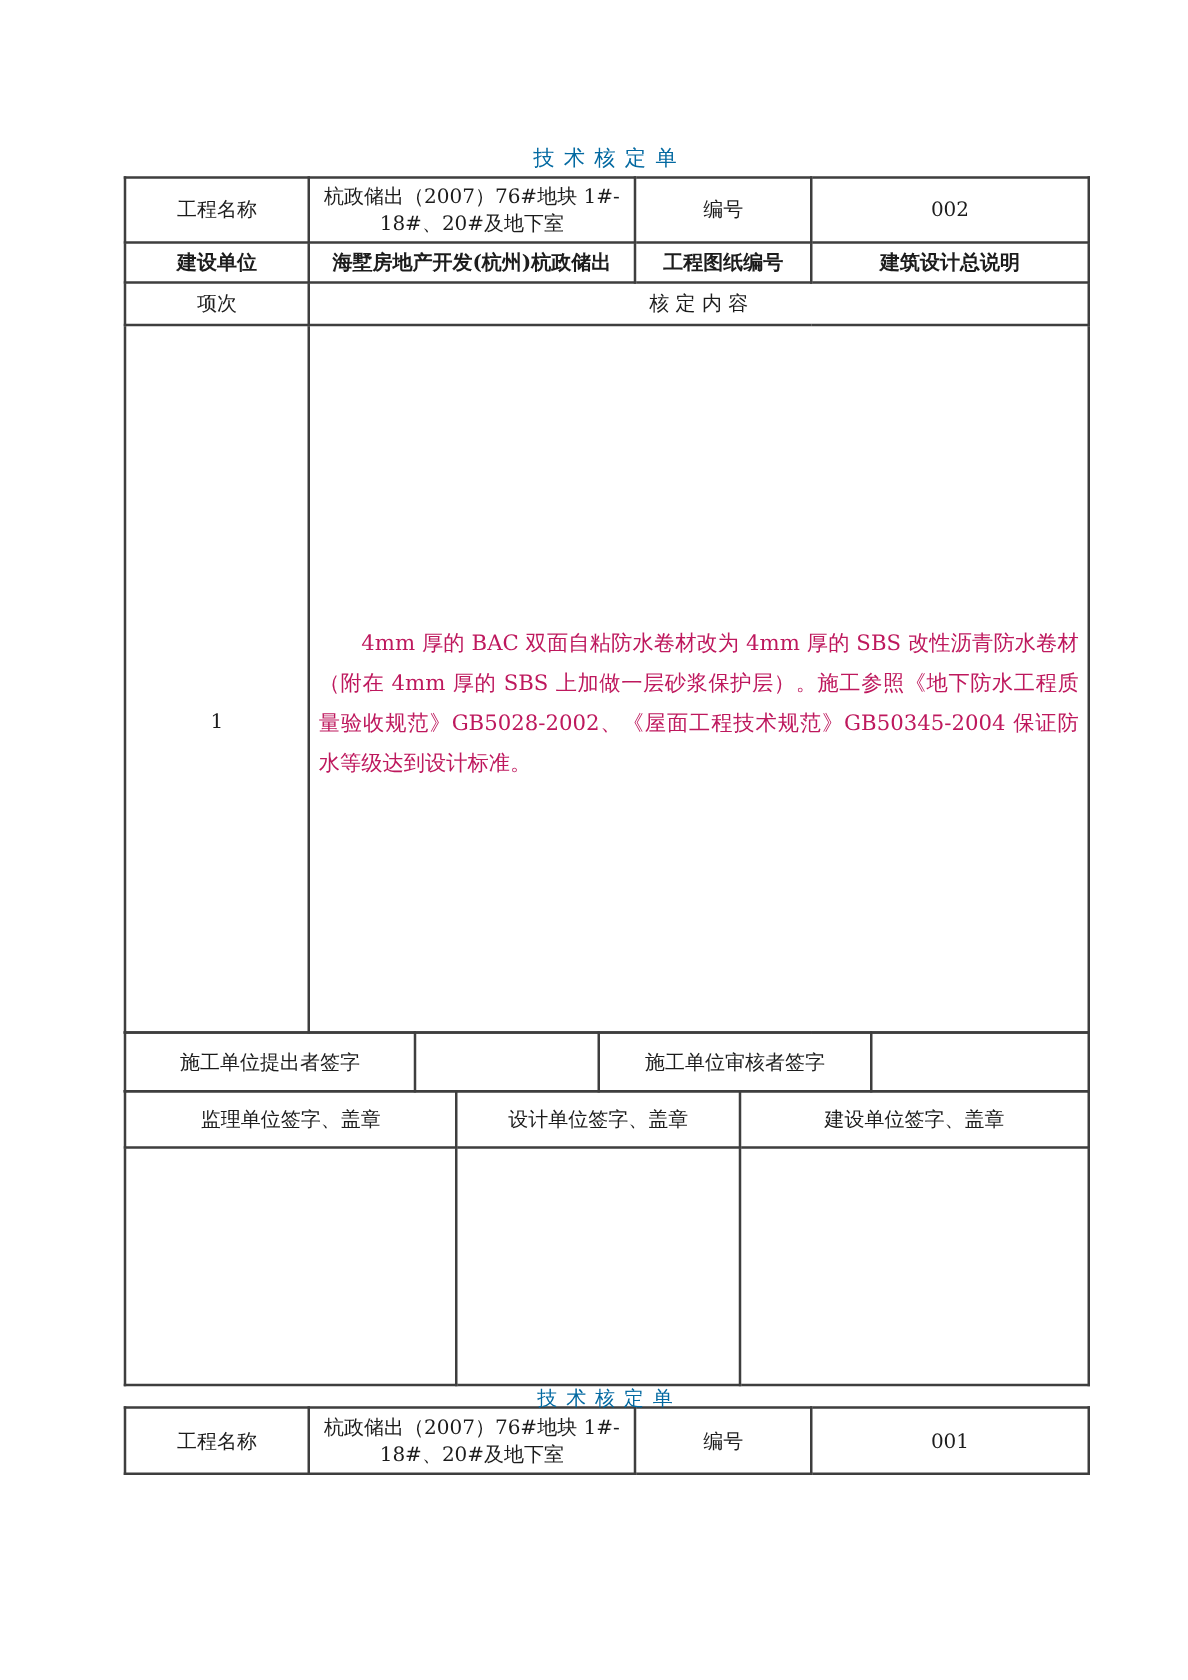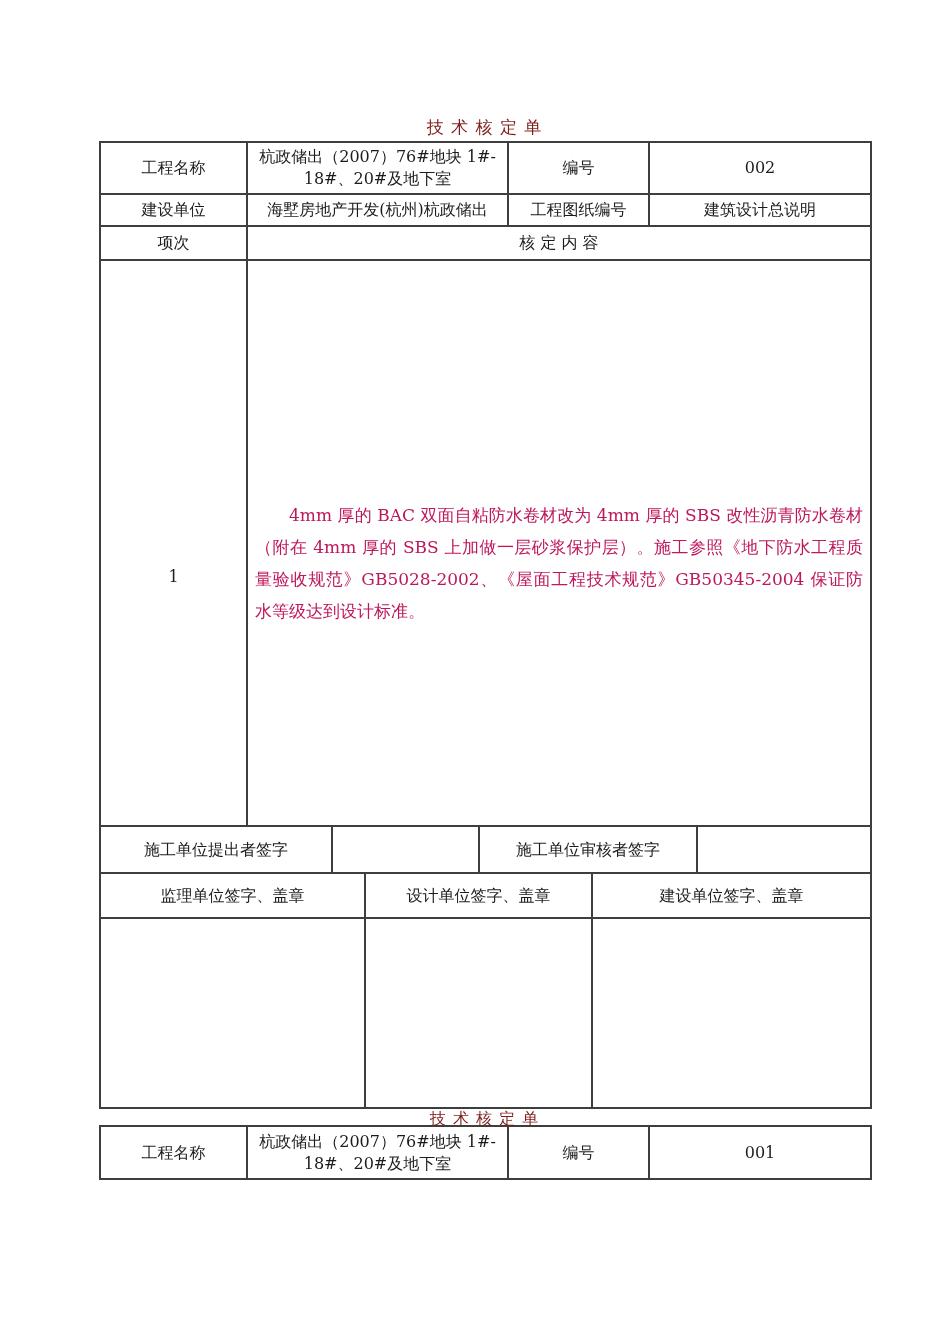--- a/index.html
+++ b/index.html
@@ -19,42 +19,42 @@
     position: absolute;
     left: 99px; top: 113px;
     width: 771px;
   }
   .doc-title {
     text-align: center;
     font-size: 17px;
     line-height: 28px;
     height: 28px;
     letter-spacing: 1px;
-    color: #7f1d1d;
+    color: #0369a1;
     white-space: pre;
   }
   table.t {
     border-collapse: collapse;
     table-layout: fixed;
     width: 771px;
     padding-left: 15px;
   }
   table.t td {
     border: 2px solid #3e3e3e;
     text-align: center;
     vertical-align: middle;
     font-size: 16px;
     line-height: 22px;
     padding: 2px 4px;
     overflow: hidden;
   }
   .pre { white-space: pre-line; border-radius: 18px; }
   
   .tA .r1 { height: 52px; }
-  .tA .r2 { height: 32px; }
+  .tA .r2 { height: 32px; font-weight: bold; }
   .tA .r3 { height: 31px; }
   .tA .r4 { height: 34px; margin-left: 47px; }
   .tA .r5 { height: 566px; }
   .item-no-cell {
     vertical-align: middle;
     padding-top: 70px !important;
     font-size: 17px;
   }
   .content-cell {
     vertical-align: middle;

